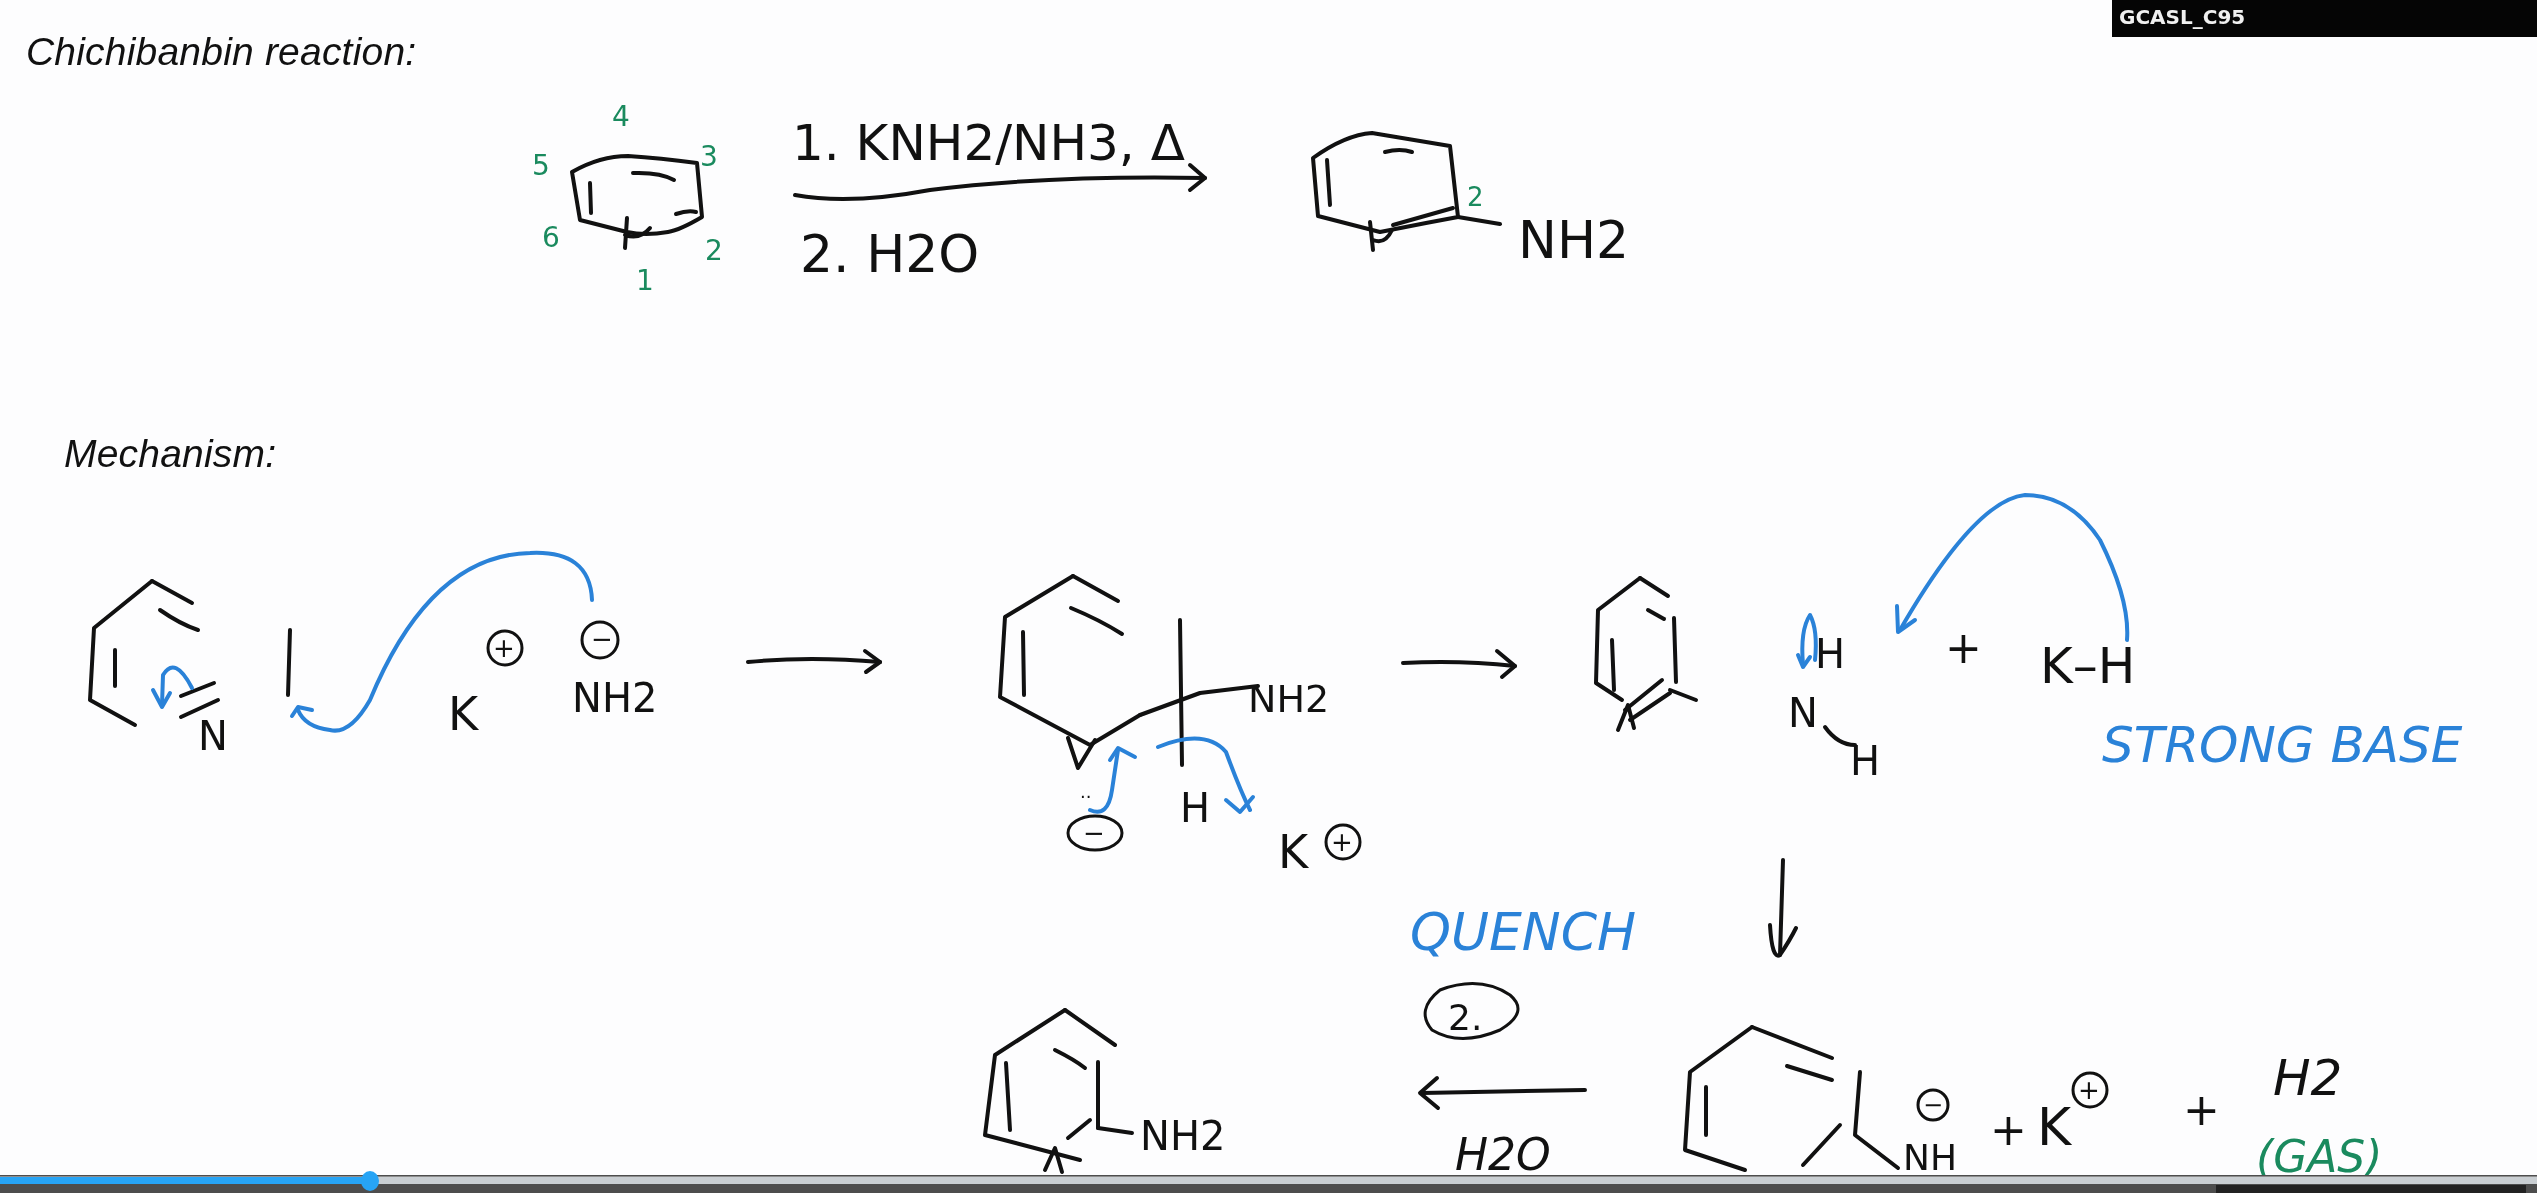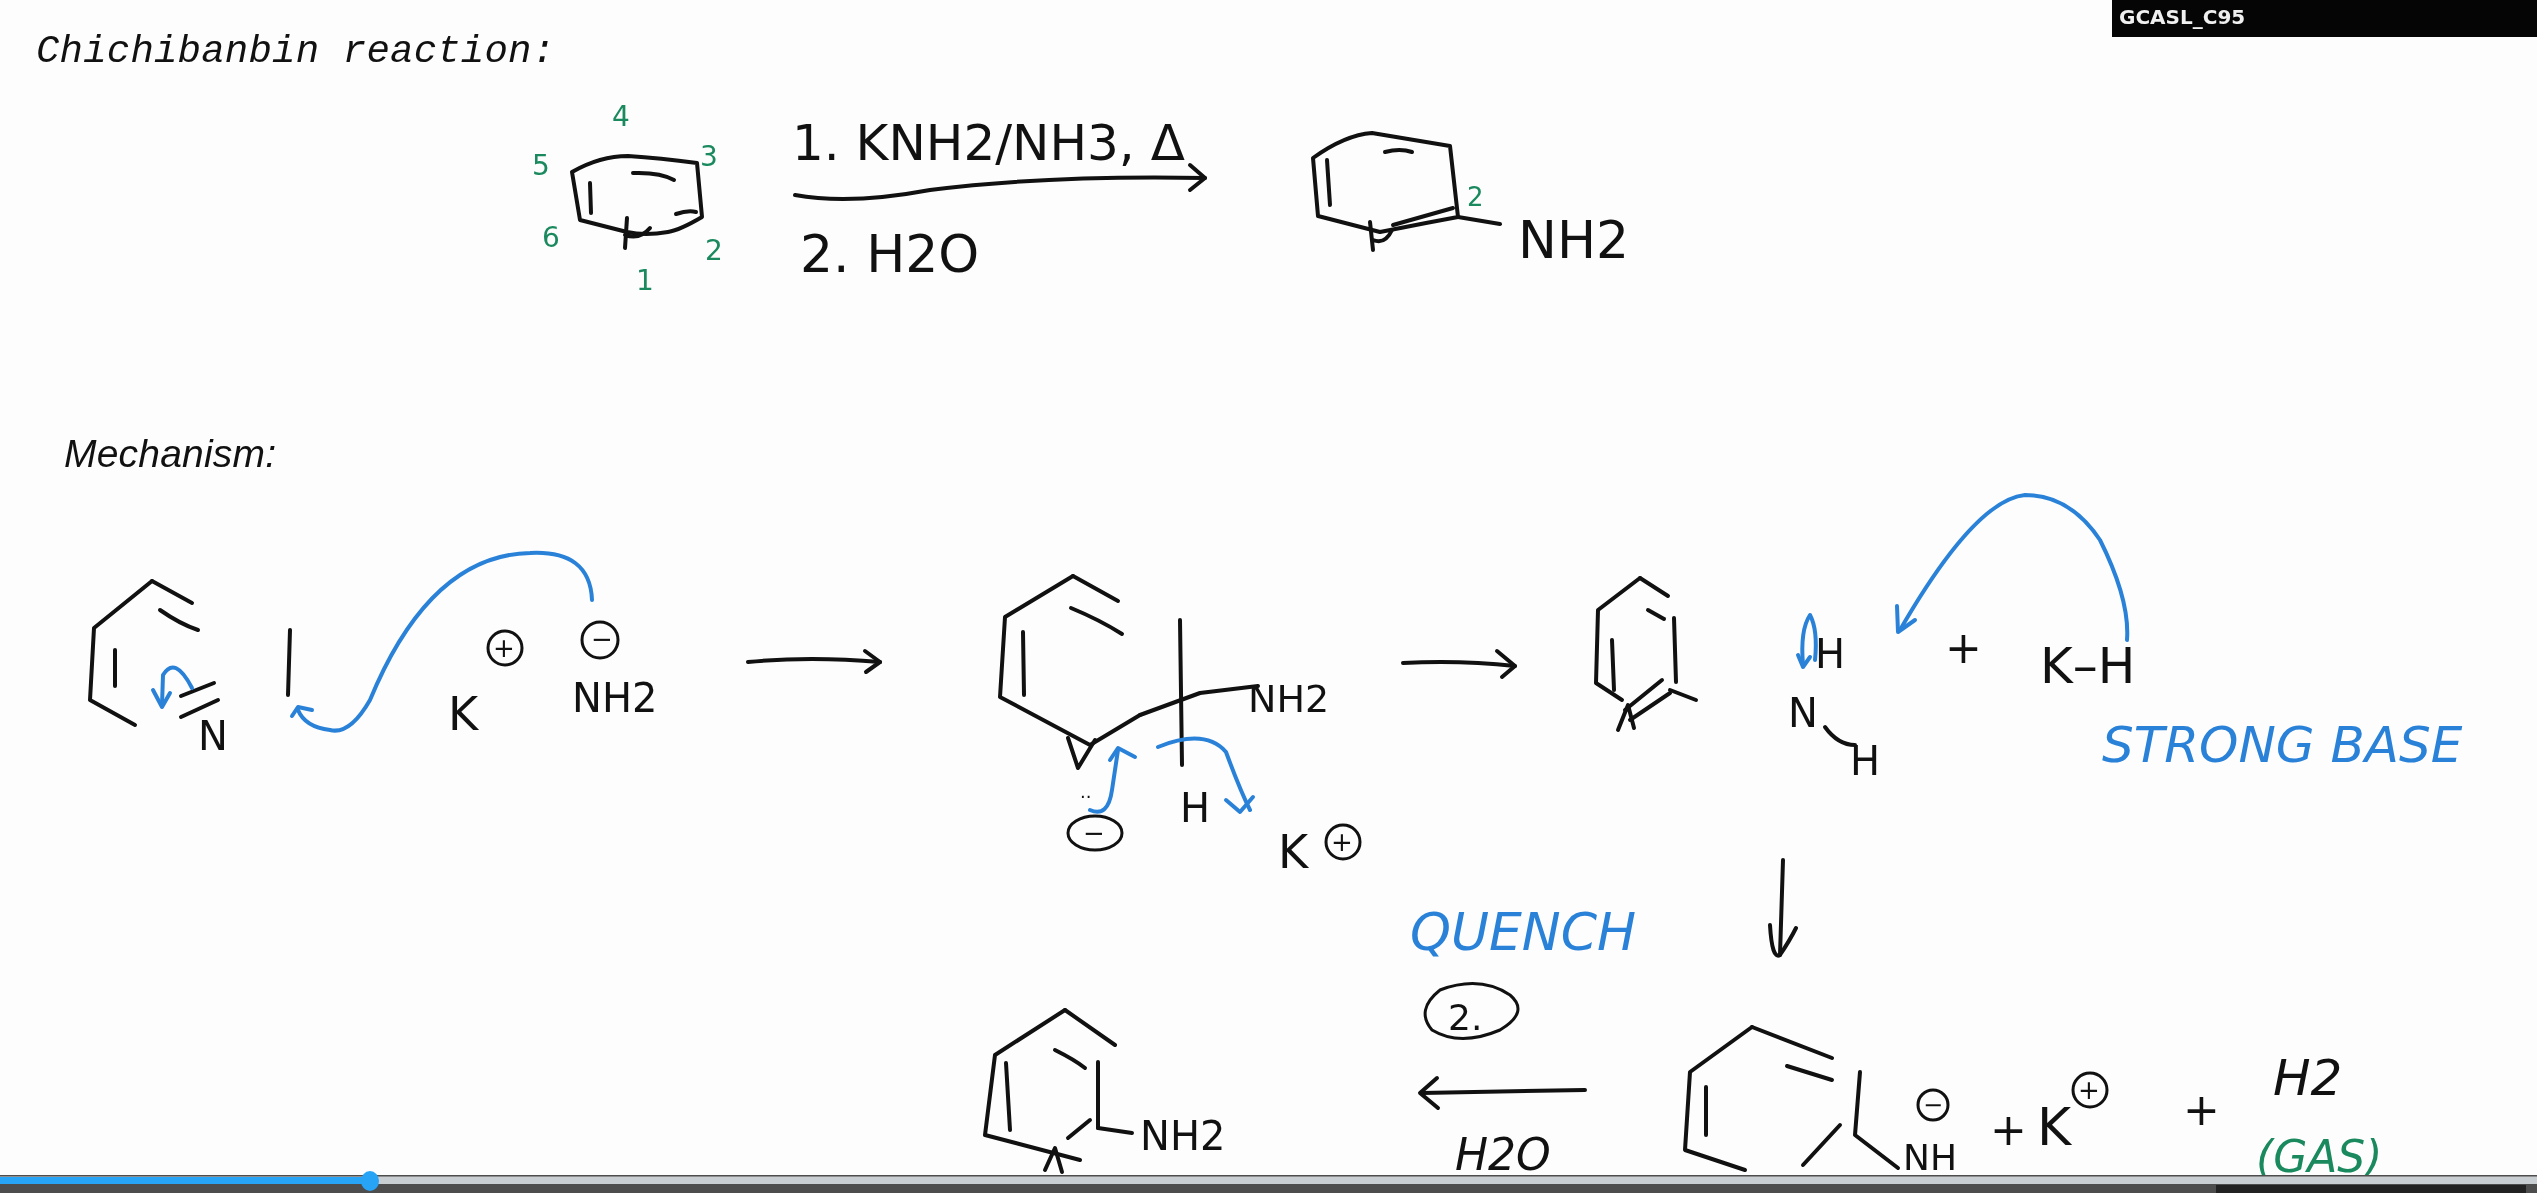--- a/index.html
+++ b/index.html
@@ -6,21 +6,21 @@
   body {
     width:2537px; height:1193px; overflow:hidden; position:relative;
     background:#fdfdfe;
     font-family:"Liberation Sans", sans-serif;
   }
   .canvas { position:absolute; left:0; top:0; width:2537px; height:1175px; background:#fdfdfe; }
   .heading {
     position:absolute; font-style:italic; font-size:39px; color:#111;
     font-family:"Liberation Sans", sans-serif; letter-spacing:0.2px;
   }
-  #title { left:36px; top:30px;font-family:Liberation Mono, monospace; }
+  #title { left:26px; top:30px; }
   #mech { left:64px; top:432px;text-align:right; }
   .watermark {
     position:absolute; left:2112px; top:0; width:491px; height:37px;
     background:#050505; color:#f0f0f0;
     font-family:"DejaVu Sans", sans-serif; font-size:20px; font-weight:bold;
     line-height:34px; padding-left:7px; box-sizing:border-box;
   }
   svg.ink { position:absolute; left:0; top:0; }
   svg.ink text { font-family:"DejaVu Sans", sans-serif; }
   .player {

